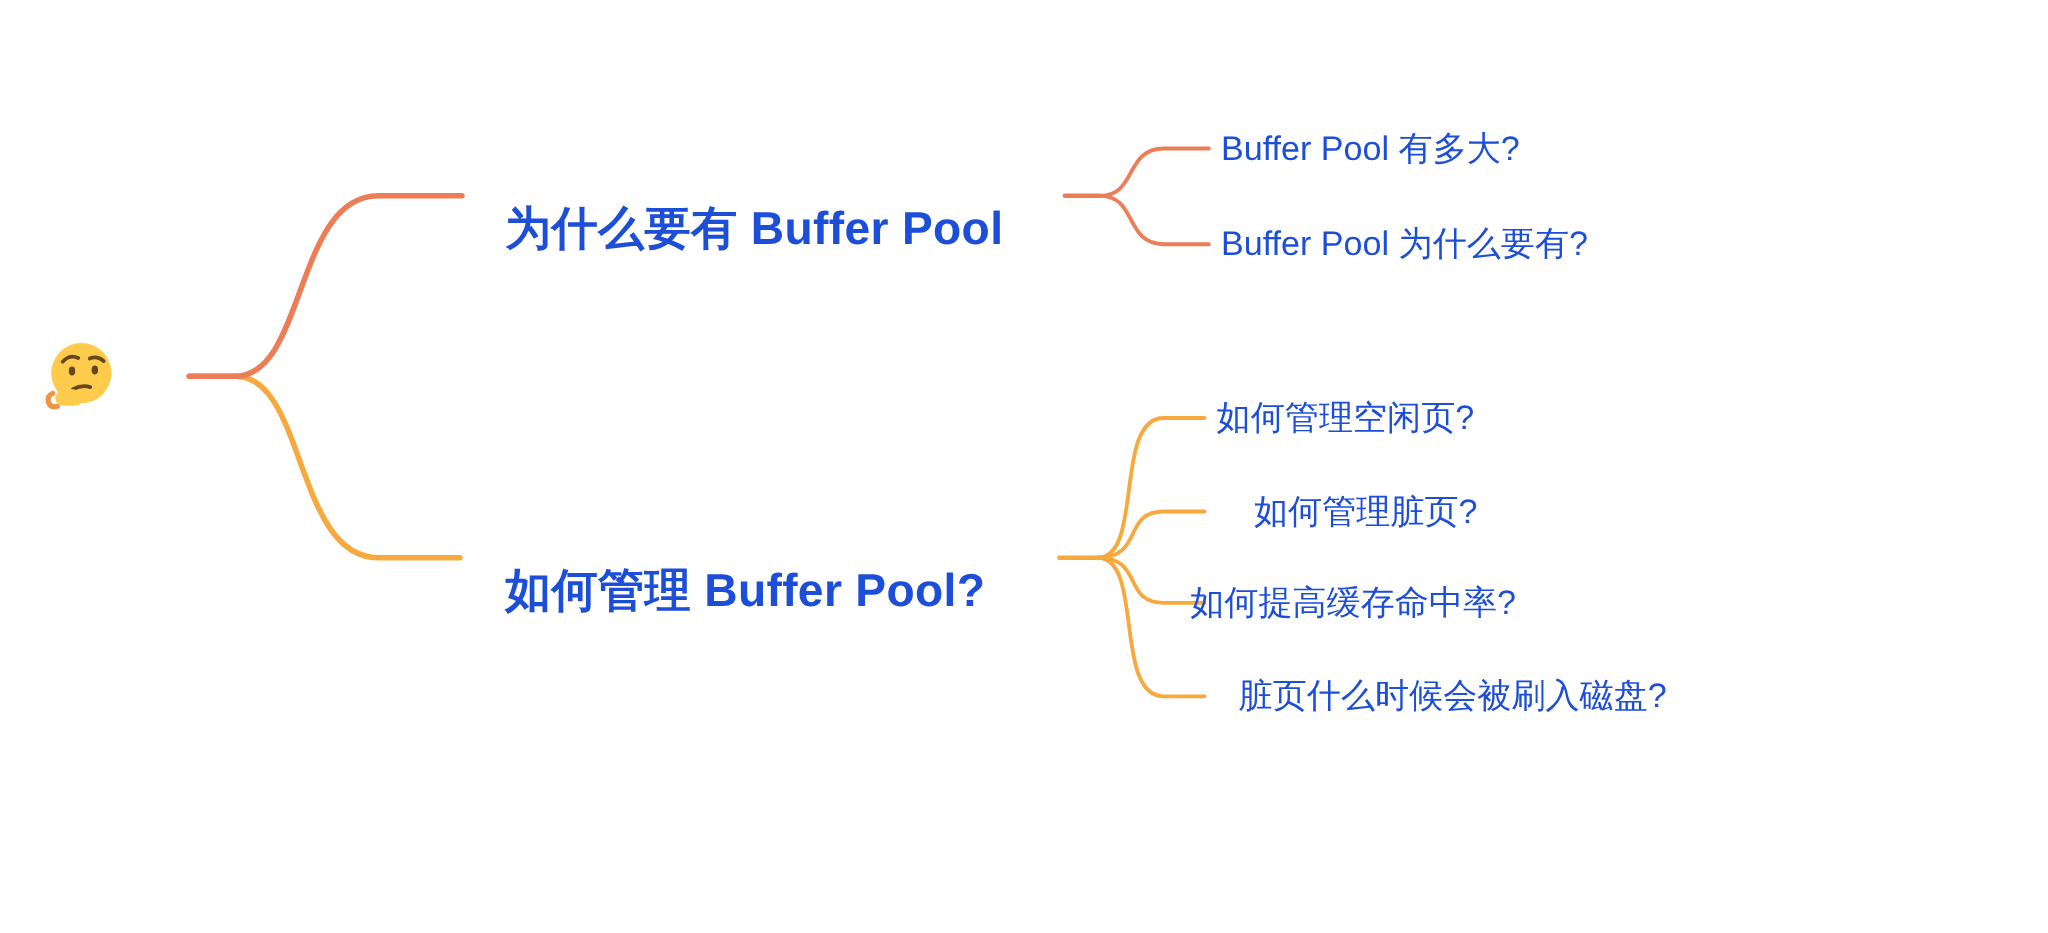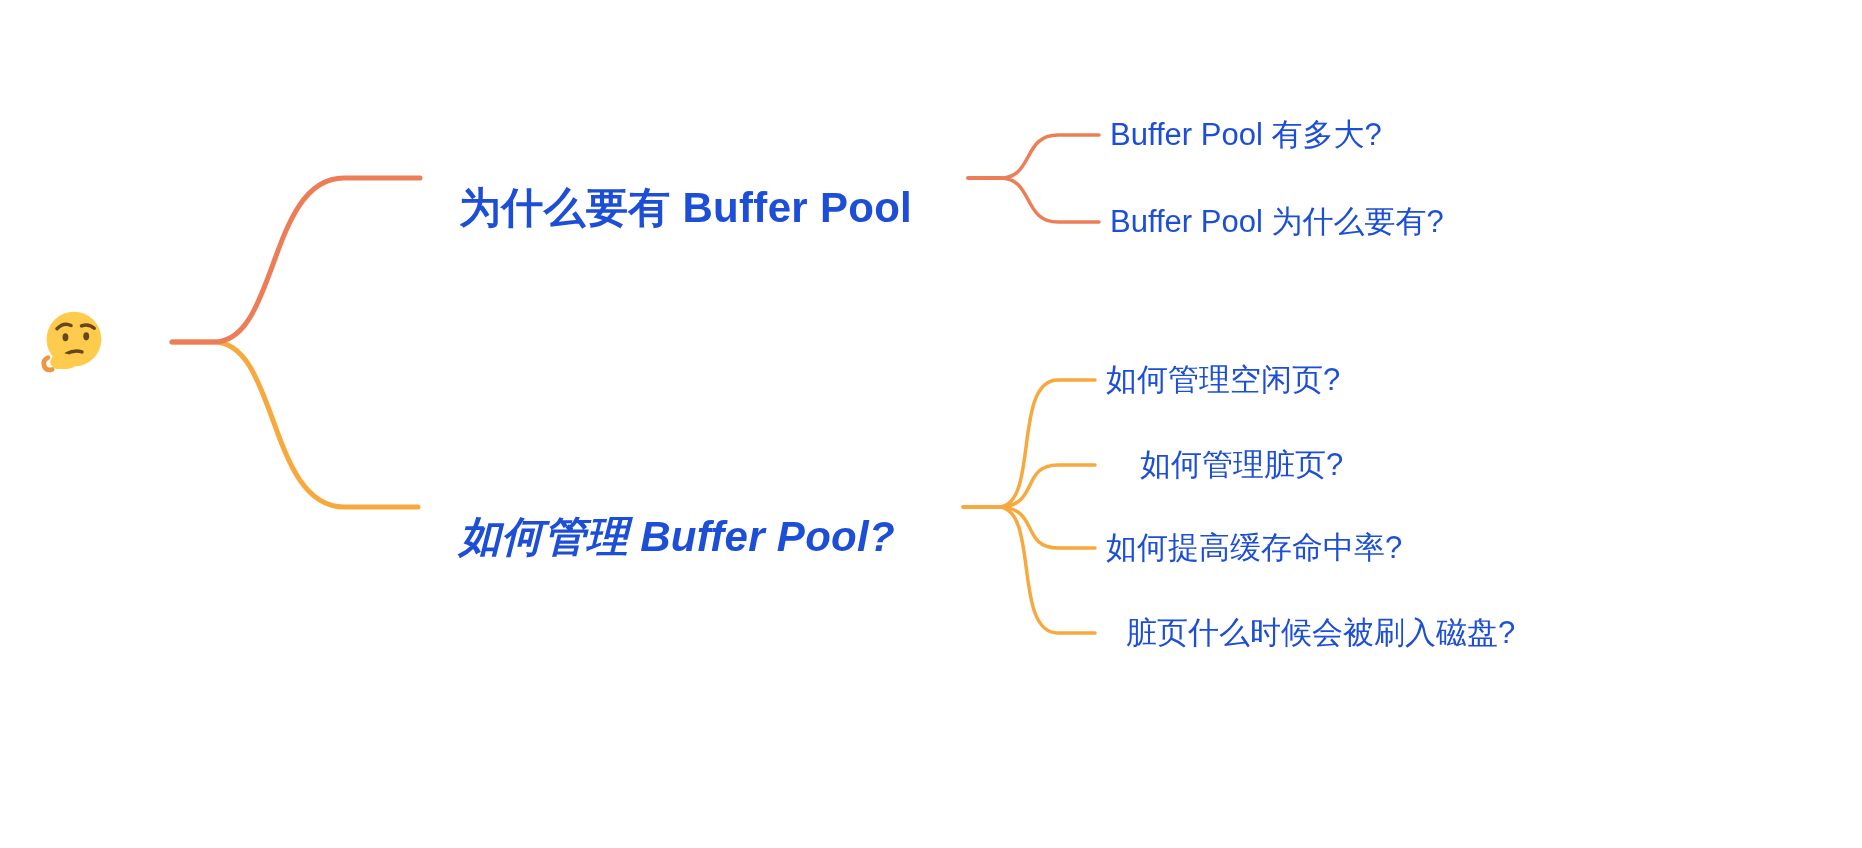--- a/index.html
+++ b/index.html
@@ -75,23 +75,23 @@
       <path d="M45 19 Q52.5 16 58.5 21.5" stroke="#65471B" stroke-width="3.6" fill="none" stroke-linecap="round"></path>
       <ellipse cx="28" cy="31" rx="3.1" ry="4.3" fill="#65471B"></ellipse>
       <ellipse cx="50" cy="30" rx="3.1" ry="4.3" fill="#65471B"></ellipse>
       <path d="M29 48.5 Q37.5 44 45.5 46.5" stroke="#65471B" stroke-width="3.6" fill="none" stroke-linecap="round"></path>
       <path d="M9.5 52.5 Q3.5 55 5.5 61.5 Q7.5 67 14 65" fill="none" stroke="#EF9645" stroke-width="5" stroke-linecap="round"></path>
       <path d="M12 56 Q14 48 24 48 Q36 48 38.5 56 Q40 63.5 30 64.5 L19 64.5 Q11.5 63 12 56 Z" fill="#FFCB4C"></path>
     </svg>
   </div>
 
   <div class="node main-topic" style="left:459px; top:178px;">为什么要有 Buffer Pool</div>
-  <div class="node main-topic" style="left:459px; top:507px;font-style:italic;">如何管理 Buffer Pool?</div>
+  <div class="node main-topic" style="left:459px; top:507px;">如何管理 Buffer Pool?</div>
 
   <div class="node sub-topic" style="left:1110px; top:135px;">Buffer Pool 有多大?</div>
   <div class="node sub-topic" style="left:1110px; top:222px;">Buffer Pool 为什么要有?</div>
 
   <div class="node sub-topic" style="left:1106px; top:380px;">如何管理空闲页?</div>
   <div class="node sub-topic" style="left:1106px; top:465px;margin-left:34px;">如何管理脏页?</div>
-  <div class="node sub-topic" style="left:1106px; top:548px;">如何提高缓存命中率?</div>
+  <div class="node sub-topic" style="left:1082px; top:548px;">如何提高缓存命中率?</div>
   <div class="node sub-topic" style="left:1106px; top:633px;margin-left:20px;">脏页什么时候会被刷入磁盘?</div>
 
 </div>
 
 </body></html>

